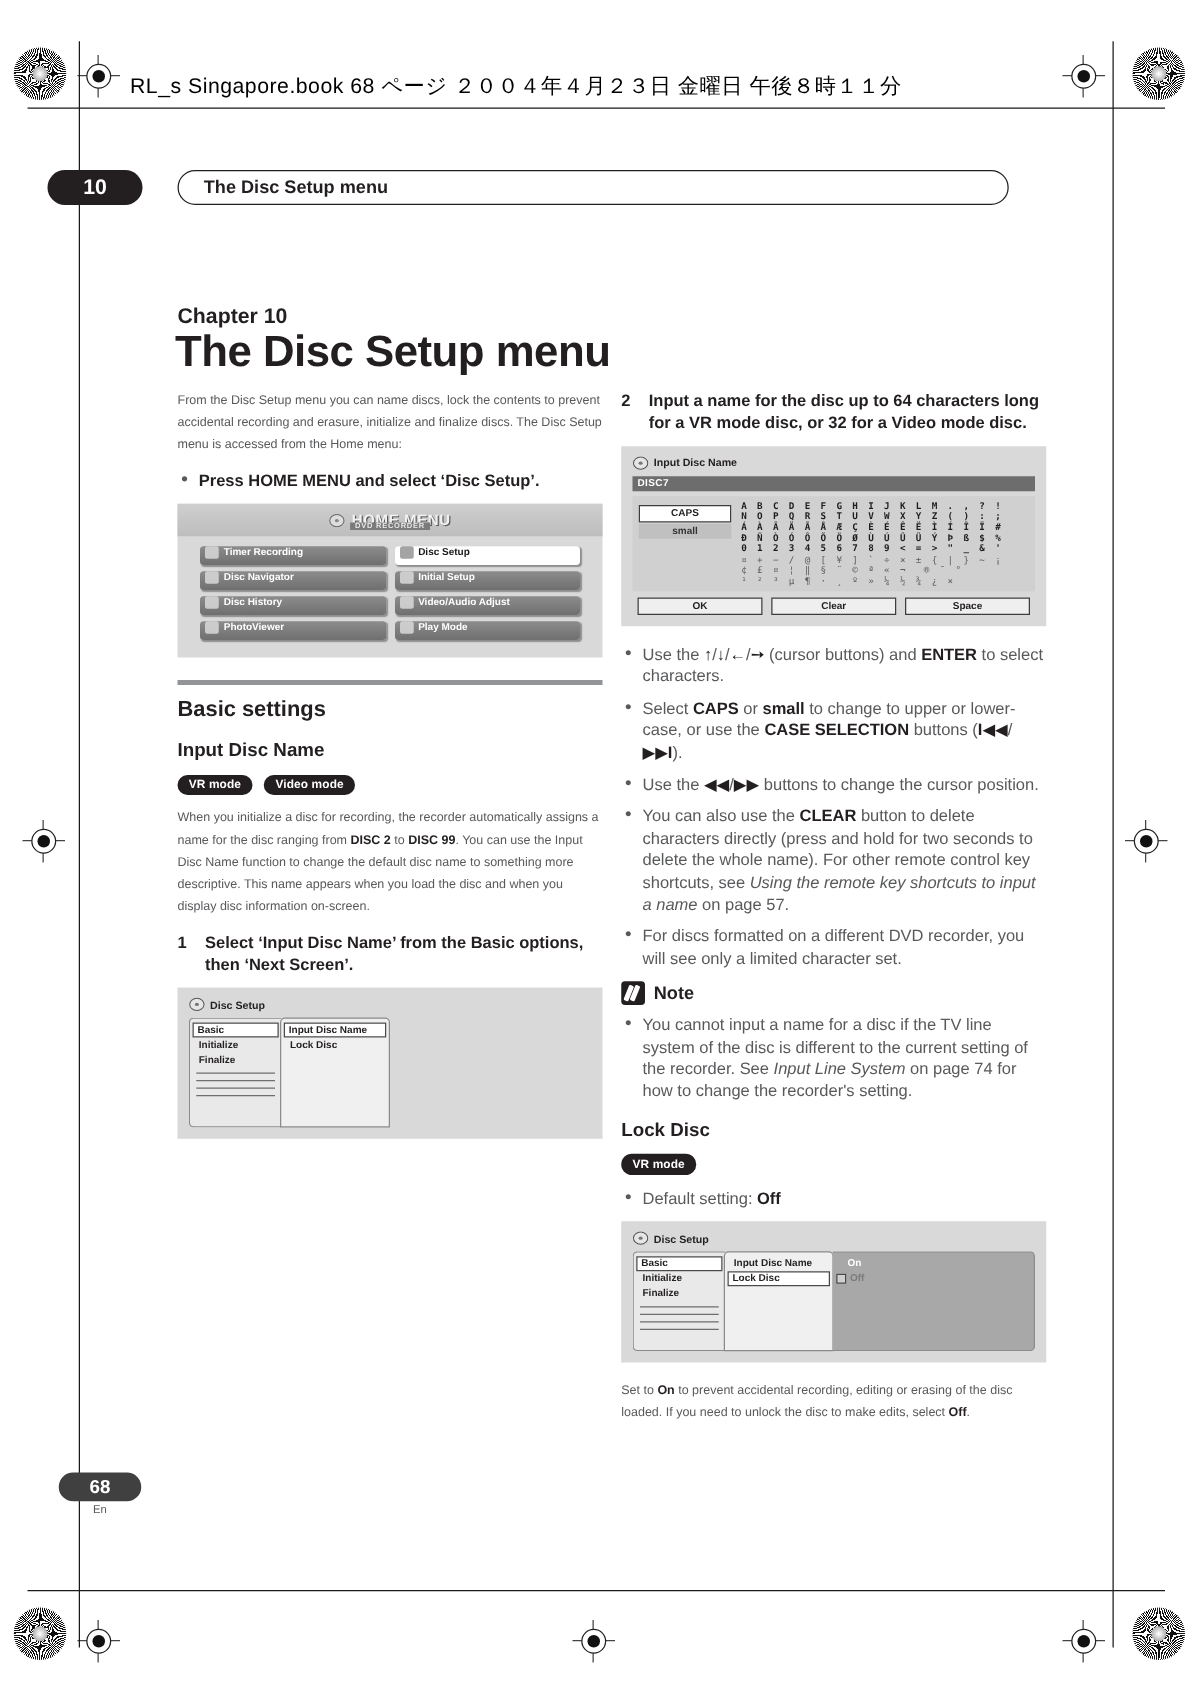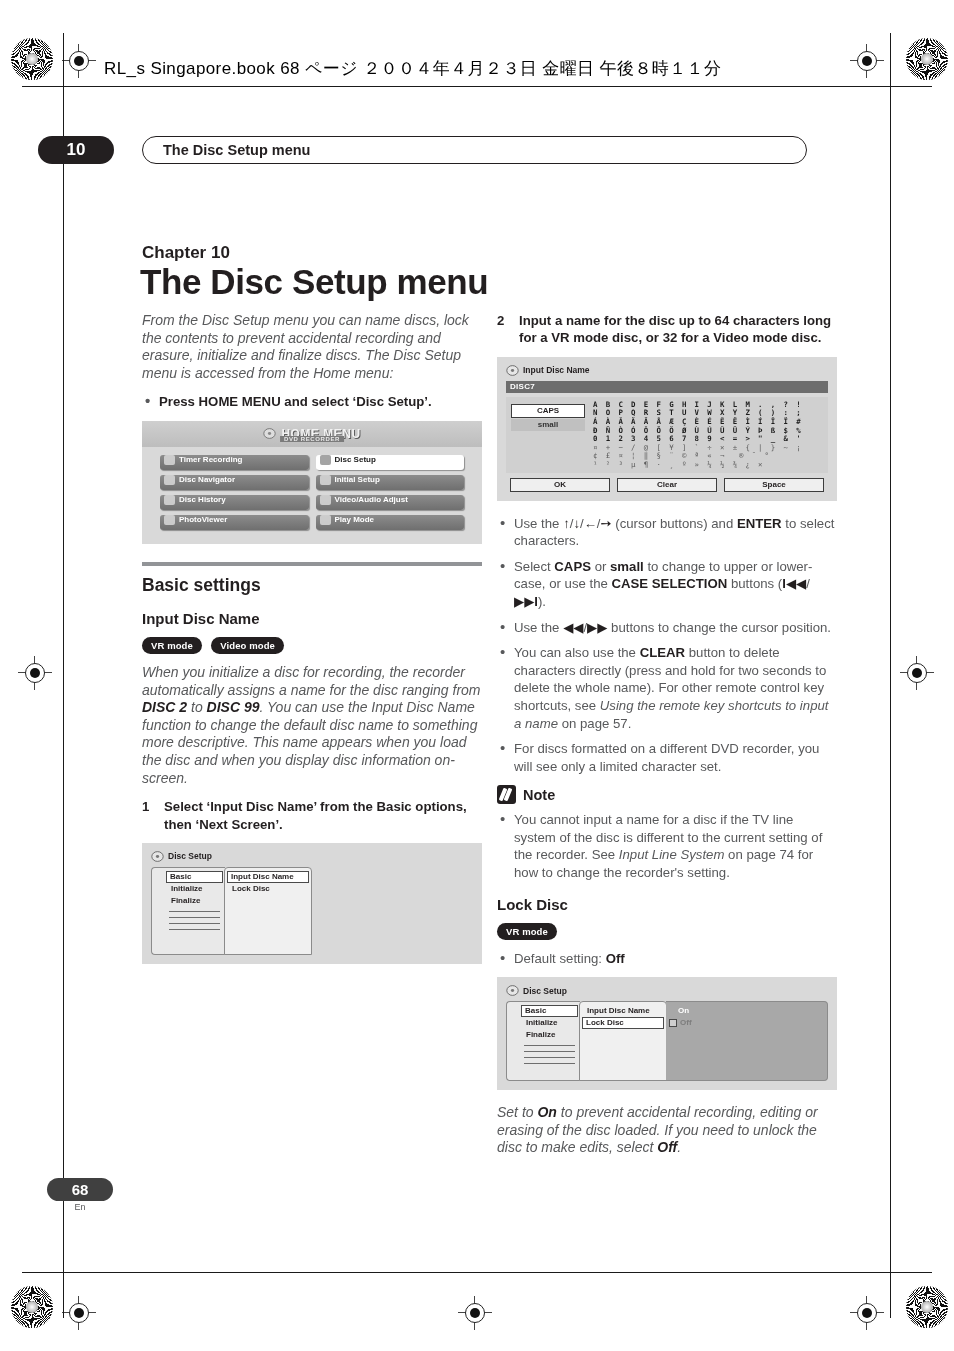--- a/index.html
+++ b/index.html
@@ -39,21 +39,21 @@
   
   .chapter-label{position:absolute;left:142px;top:243px;font-weight:bold;font-size:17px;}
   .chapter-title{position:absolute;left:140px;top:262px;font-weight:bold;font-size:35px;
     letter-spacing:-.4px;}
 
   
   .col{position:absolute;width:340px;}
   .col.left{left:142px;top:312px;}
   .col.right{left:497px;top:312px;}
 
-  p.body{font-size:14px;line-height:17.6px;color:#58595b;margin:0 0 11px 0;font-style:italic;}
+  p.body{font-size:10px;line-height:17.6px;color:#58595b;margin:0 0 11px 0;}
   p.body b,span.bd{color:#231f20;font-weight:bold;}
 
   h2.section{font-size:17.5px;font-weight:bold;margin:0 0 14px 0;color:#231f20;}
   .rule{height:4px;background:#929497;margin:0 0 9px 0;}
   h3.sub{font-size:15px;font-weight:bold;margin:0 0 8px 0;color:#231f20;}
 
   .badges{margin:0 0 10px 0;}
   .badge{display:inline-block;background:#231f20;color:#fff;border-radius:9px;
     font-size:9.5px;font-weight:bold;padding:2.5px 9px 3px 9px;margin-right:5px;
     letter-spacing:.1px;}
@@ -85,21 +85,21 @@
   
   .shot{background:#d9d9d9;padding:8px 9px 9px 9px;box-sizing:border-box;}
   .shot-title{display:flex;align-items:center;font-size:8.5px;font-weight:bold;
     color:#231f20;margin-bottom:5px;}
   .disc-ico{width:13px;height:11px;margin-right:4px;flex:none;}
 
   
   .ds-panes{display:flex;height:88px;}
   .ds-col{box-sizing:border-box;}
   .ds-c1{width:74px;background:#e9e9e9;border:1px solid #8b8b8b;border-right:none;
-    border-radius:4px 0 0 4px;padding:3px 0 0 12px;}
+    border-radius:4px 0 0 4px;padding:3px 0 0 0;}
   .ds-c2{width:88px;background:#f0f0f0;border:1px solid #8b8b8b;
     border-radius:4px 4px 0 0;margin-left:-1px;padding:3px 0 0 0;}
   .ds-c3{flex:1;background:#a8a8a8;border:1px solid #8b8b8b;border-left:none;
     border-radius:0 4px 4px 0;margin-left:-1px;padding:3px 0 0 0;}
   .ds-item{font-size:8px;font-weight:bold;color:#231f20;padding:1px 4px 1px 5px;
     line-height:10px;white-space:nowrap;}
   .ds-item.dim{color:#7d7d7d;}
   .ds-line{height:1px;background:#6e6e6e;margin:4px 5px 5px 5px;}
   .ds-item.hdr{background:#fff;border:1px solid #4a4a4a;margin:0 2px 0 2px;padding:0 3px;}
   .radio{display:inline-block;width:6px;height:6px;border:1px solid #4a4a4a;

